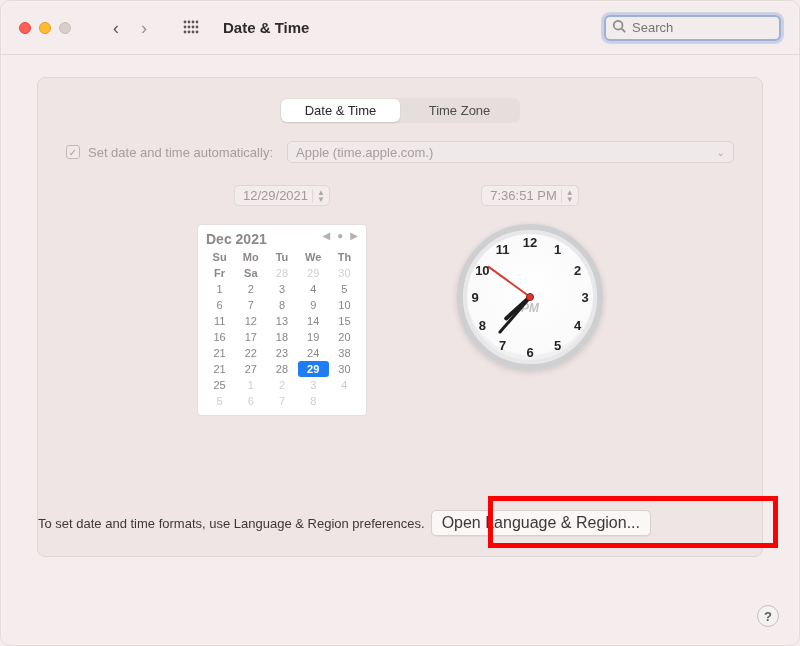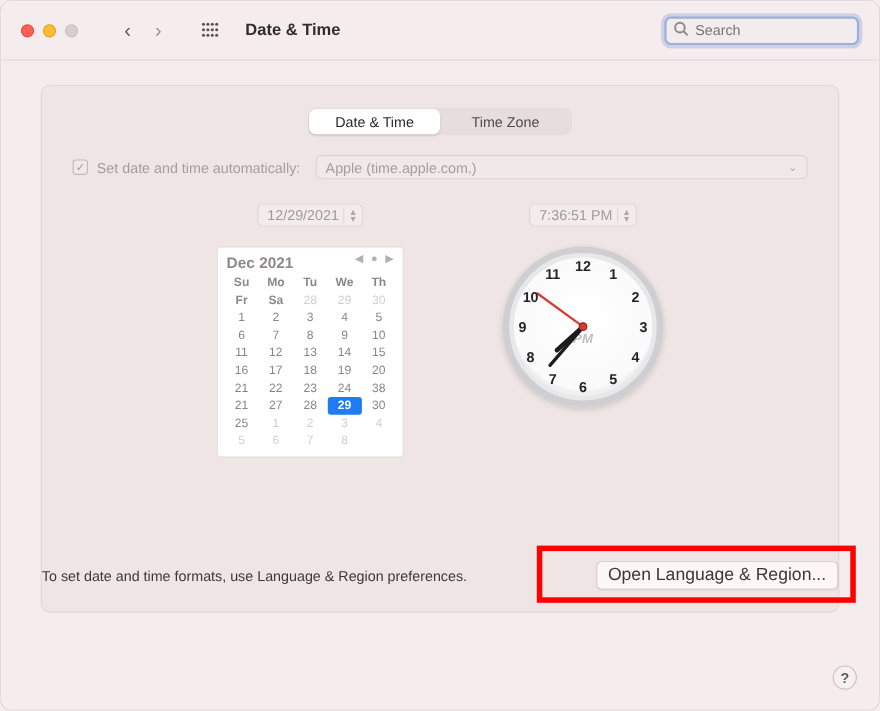--- a/index.html
+++ b/index.html
@@ -206,21 +206,21 @@
     border-radius:2px;
   }
   .hand.hour { width:4px; height:34px; margin-left:-2px; margin-top:-34px;}
   .hand.min  { width:3px; height:48px; margin-left:-1.5px; margin-top:-48px;}
   .hand.sec  { width:1.5px; height:52px; margin-left:-0.75px; margin-top:-52px; background:#d93a2f;}
   .pin { position:absolute; left:50%; top:50%; width:8px;height:8px;border-radius:50%; background:#d93a2f; transform:translate(-50%,-50%); border:1px solid #8e1d16;}
   
   .bottom-row {
     position:absolute;
     left:0; right:0; bottom:20px;
-    display:flex; align-items:center; justify-content:space-between;
+    display:flex; align-items:center; justify-content:flex-start;
     gap:6px;
     font-size:13px;
     color:#3c3838;
   }
   .lang-btn {
     background:#fbf7f7;
     border:1px solid #d8cfcf;
     border-radius:5px;
     padding:3px 10px;
     font-size:16px;

